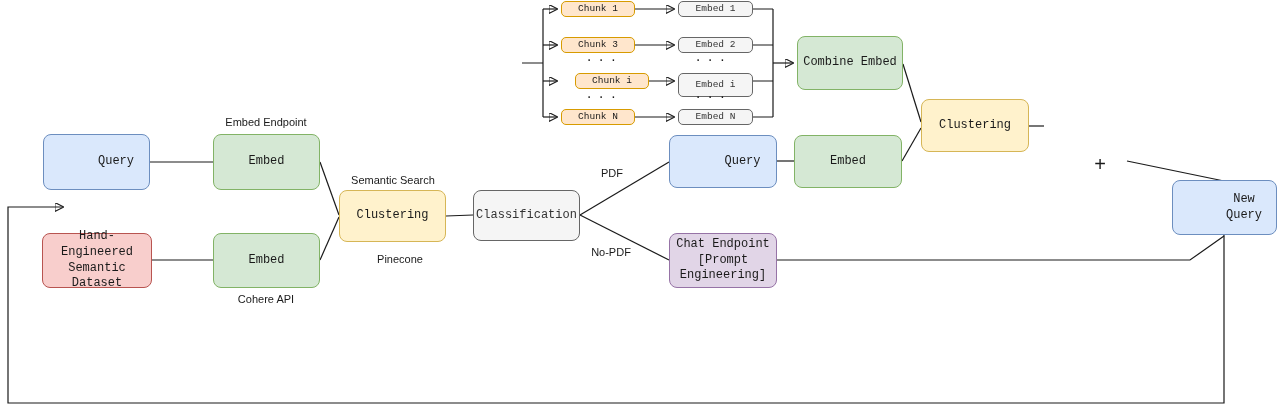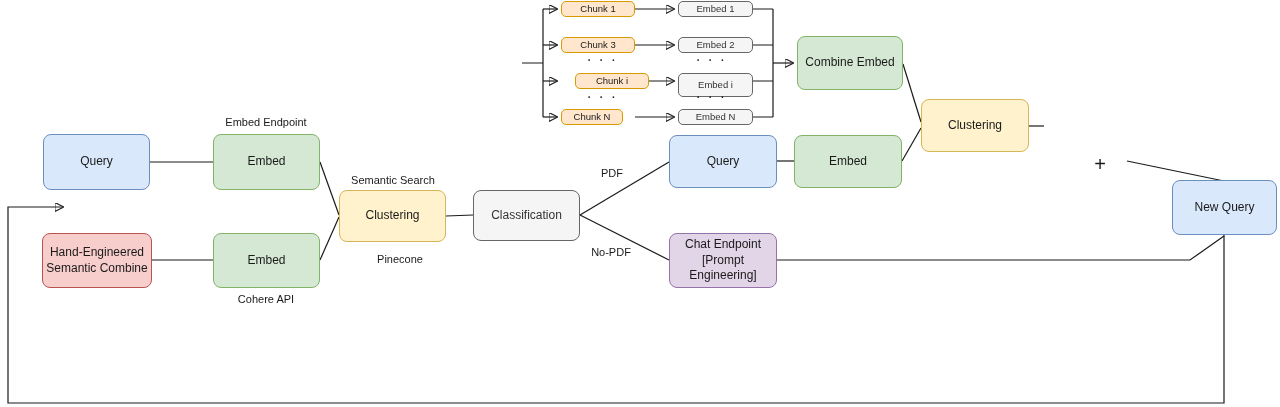--- a/index.html
+++ b/index.html
@@ -10,28 +10,28 @@
     font-family:"Liberation Sans", sans-serif;
     overflow:hidden;
   }
   .edges { position:absolute; left:0; top:0; width:1280px; height:407px; }
   .edges path { fill:none; stroke:#1a1a1a; stroke-width:1.2; }
   .node {
     position:absolute; box-sizing:border-box;
     display:flex; align-items:center; justify-content:center;
     text-align:center; border-radius:8px; border:1px solid #000;
     font-size:12px; color:#1a1a1a; line-height:1.3;
-    white-space:pre-line; padding:2px;
+    white-space:pre-line; padding:2px;font-family:Liberation Mono, monospace;
   }
   .sm { border-radius:5px; font-size:9.5px; padding:0; line-height:1; }
   .c-red    { background:#f8cecc; border-color:#b85450; }
   .c-orange { background:#ffe6cc; border-color:#d79b00; }
   .c-yellow { background:#fff2cc; border-color:#d6b656; }
   .c-green  { background:#d5e8d4; border-color:#82b366; }
-  .c-blue   { background:#dae8fc; border-color:#6c8ebf; }
+  .c-blue   { background:#dae8fc; border-color:#6c8ebf;padding-left:41px; }
   .c-purple { background:#e1d5e7; border-color:#9673a6; }
   .c-gray   { background:#f5f5f5; border-color:#666666; color:#333333; }
   .flabel {
     position:absolute; transform:translate(-50%,-50%);
     font-size:11px; color:#1a1a1a; white-space:nowrap; text-align:center;
   }
   .plus { font-size:20px; font-weight:400; }
   .dots { font-size:10px; font-weight:bold; letter-spacing:3px; color:#1a1a1a; }
 </style>
 </head>
@@ -75,21 +75,21 @@
     <path d="M580,215 L669,162"></path>
     <path d="M580,215 L669,260"></path>
     <path d="M777,161 H794"></path>
     <path d="M777,260 H1190 L1224,236"></path>
   </svg>
 
 
   <div class="node sm c-orange" style="left:561px;top:1px;width:74px;height:16px">Chunk 1</div>
   <div class="node sm c-orange" style="left:561px;top:37px;width:74px;height:16px">Chunk 3</div>
   <div class="node sm c-orange" style="left:575px;top:73px;width:74px;height:16px">Chunk i</div>
-  <div class="node sm c-orange" style="left:561px;top:109px;width:62px;height:16px">Chunk N</div>
+  <div class="node sm c-orange" style="left:561px;top:109px;width:74px;height:16px">Chunk N</div>
 
   <div class="node sm c-gray" style="left:678px;top:1px;width:75px;height:16px">Embed 1</div>
   <div class="node sm c-gray" style="left:678px;top:37px;width:75px;height:16px">Embed 2</div>
   <div class="node sm c-gray" style="left:678px;top:73px;width:75px;height:24px">Embed i</div>
   <div class="node sm c-gray" style="left:678px;top:109px;width:75px;height:16px">Embed N</div>
 
   <span class="flabel dots" style="left:603px;top:60px">· · ·</span>
   <span class="flabel dots" style="left:603px;top:97px">· · ·</span>
   <span class="flabel dots" style="left:712px;top:60px">· · ·</span>
   <span class="flabel dots" style="left:712px;top:97px">· · ·</span>
@@ -97,21 +97,21 @@
   <div class="node c-green" style="left:797px;top:36px;width:106px;height:54px">Combine Embed</div>
   <div class="node c-yellow" style="left:921px;top:99px;width:108px;height:53px">Clustering</div>
   <span class="flabel plus" style="left:1100px;top:164px">+</span>
   <div class="node c-blue" style="left:1172px;top:180px;width:105px;height:55px">New Query</div>
 
   <div class="node c-blue" style="left:43px;top:134px;width:107px;height:56px">Query</div>
   <span class="flabel" style="left:266px;top:122px">Embed Endpoint</span>
   <div class="node c-green" style="left:213px;top:134px;width:107px;height:56px">Embed</div>
 
   <div class="node c-red" style="left:42px;top:233px;width:110px;height:55px">Hand-Engineered
-Semantic Combine</div>
+Semantic Dataset</div>
   <div class="node c-green" style="left:213px;top:233px;width:107px;height:55px">Embed</div>
   <span class="flabel" style="left:266px;top:299px">Cohere API</span>
 
   <span class="flabel" style="left:393px;top:180px">Semantic Search</span>
   <div class="node c-yellow" style="left:339px;top:190px;width:107px;height:52px">Clustering</div>
   <span class="flabel" style="left:400px;top:259px">Pinecone</span>
   <div class="node c-gray" style="left:473px;top:190px;width:107px;height:51px">Classification</div>
 
   <span class="flabel" style="left:612px;top:173px">PDF</span>
   <span class="flabel" style="left:611px;top:252px">No-PDF</span>

